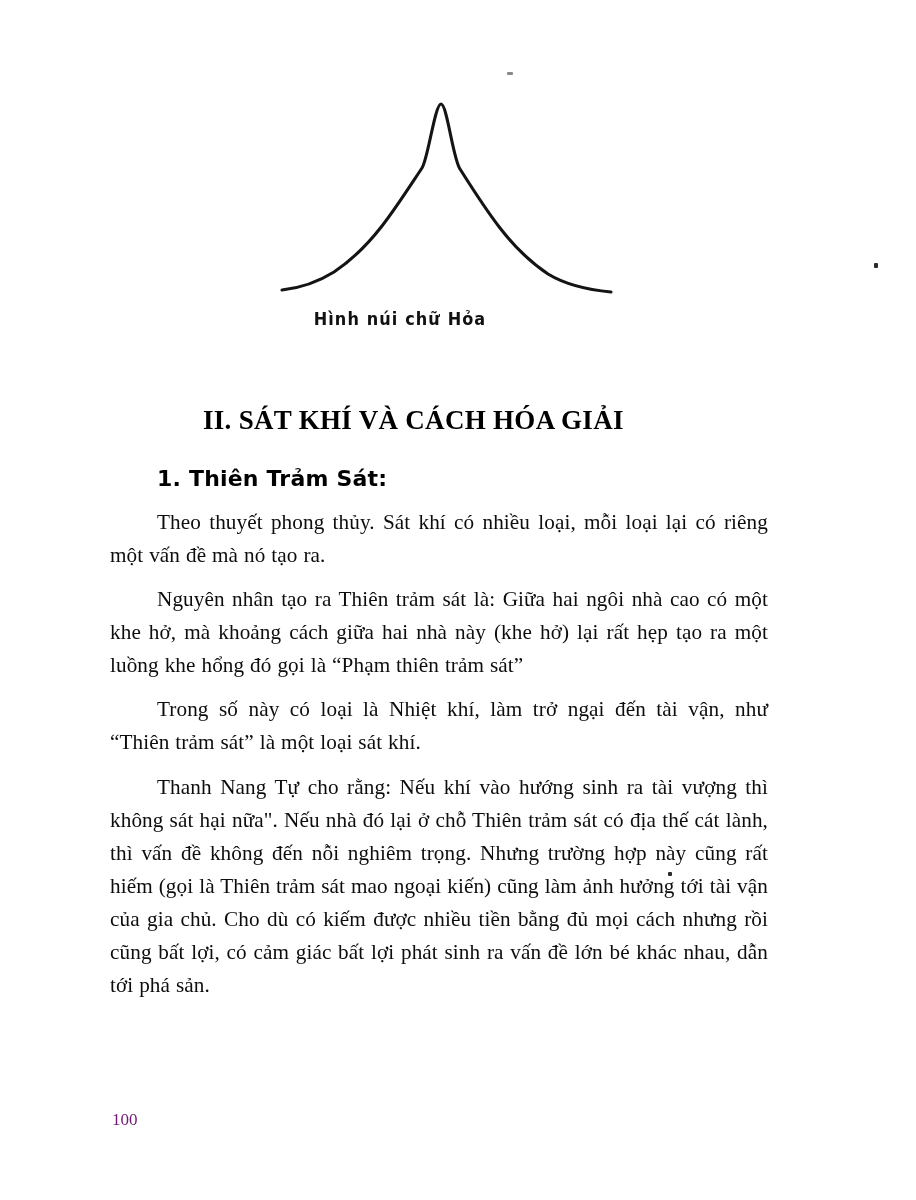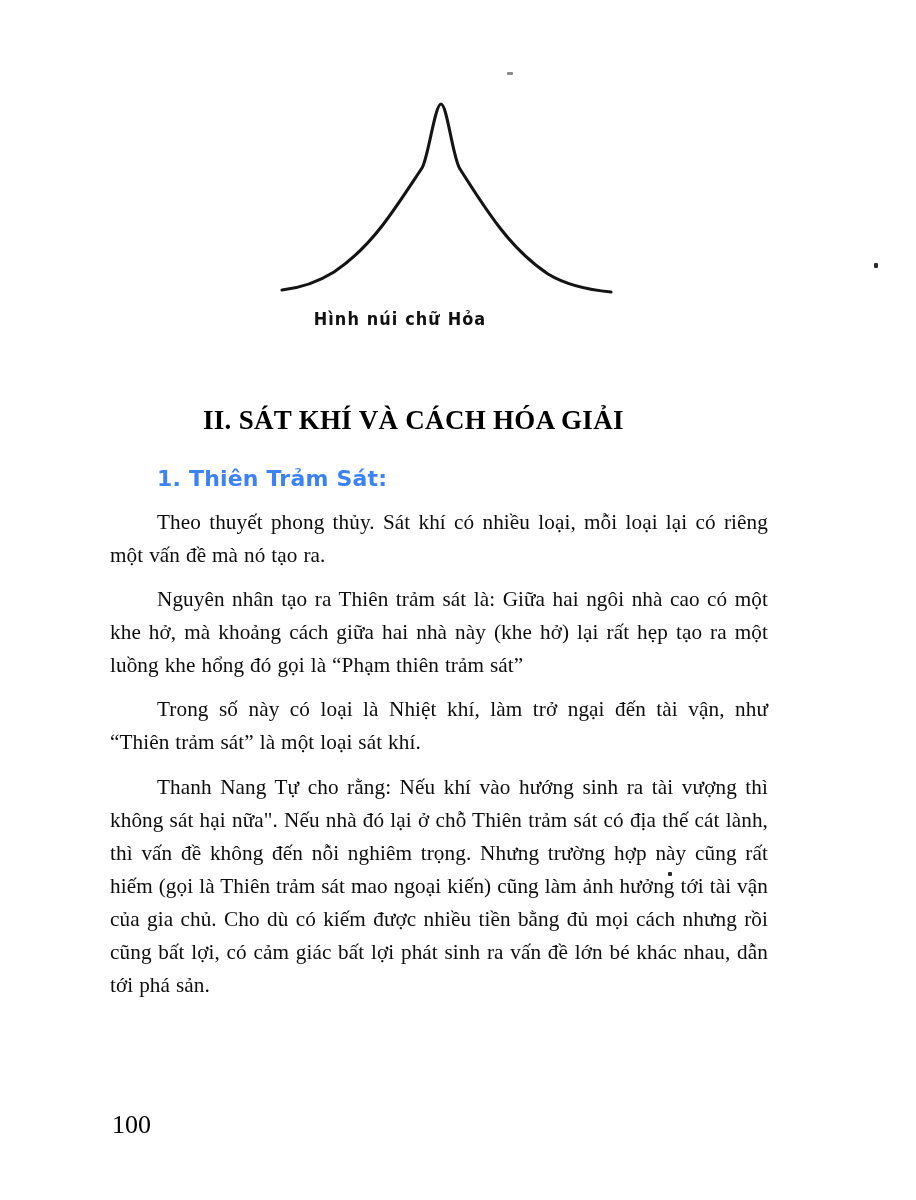--- a/index.html
+++ b/index.html
@@ -59,21 +59,21 @@
     margin-left: 32px;
   }
   .heading-sub {
     position: absolute;
     left: 157px;
     top: 466px;
     font-family: "DejaVu Sans", sans-serif;
     font-weight: 700;
     font-size: 22px;
     letter-spacing: 0.2px;
-    color: #3b82f6;
+    color: #000000;
     white-space: nowrap;
   }
 
   
   .body-block {
     position: absolute;
     left: 110px;
     top: 506px;
     width: 658px;
   }
@@ -90,22 +90,22 @@
   }
   .para:last-child { margin-bottom: 0; }
   .para.no-justify-last { text-align-last: left; margin-top: 12px; }
 
   
   .page-number {
     position: absolute;
     left: 112px;
     top: 1110px;
     font-family: "Liberation Serif", serif;
-    font-size: 26px;
-    color: #000000;
+    font-size: 17px;
+    color: #701a75;
   }
 
   
   .speck {
     position: absolute;
     background: #6b6b6b;
     border-radius: 1px;
   }
   .speck-top {
     left: 507px;

